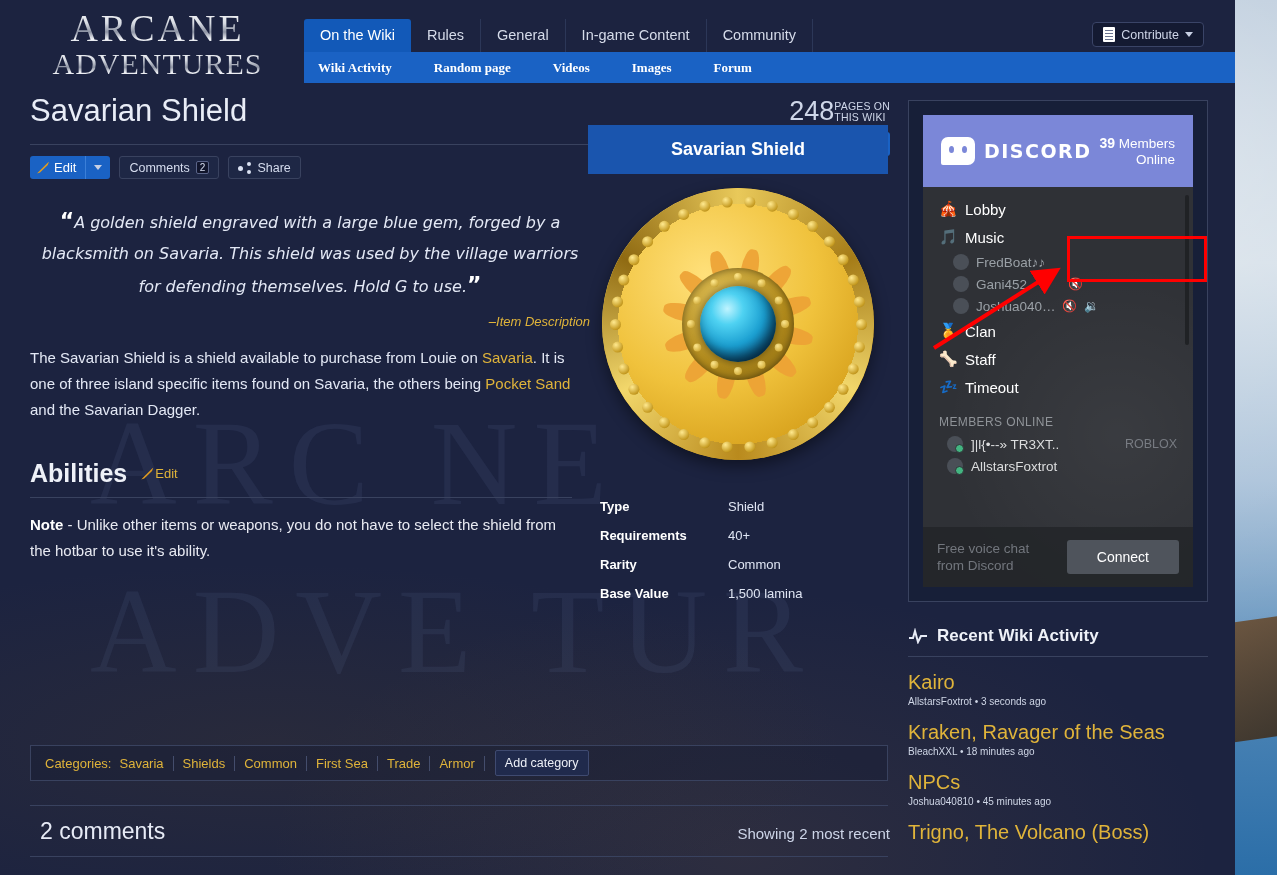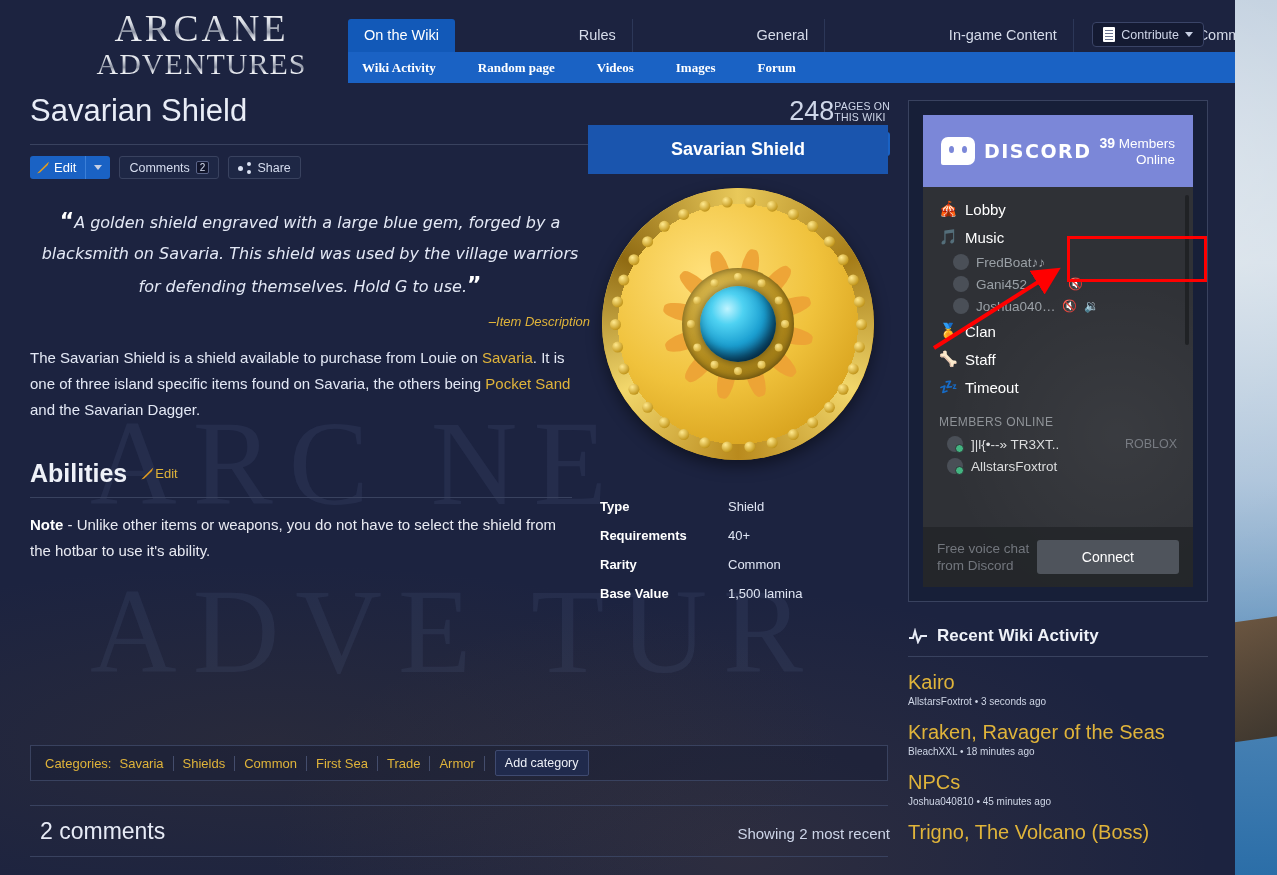--- a/index.html
+++ b/index.html
@@ -31,34 +31,34 @@
     font-family:Liberation Serif, serif; font-size:120px; letter-spacing:16px;
     line-height:1.4; pointer-events:none; z-index:0; white-space:nowrap;
   }
   .bgship{position:absolute;left:0;top:440px;width:1235px;height:435px;
     background:
       radial-gradient(ellipse at 22% 70%, rgba(90,70,40,.20), rgba(0,0,0,0) 42%),
       radial-gradient(ellipse at 60% 95%, rgba(150,110,60,.14), rgba(0,0,0,0) 45%);
     z-index:0;}
 
   
-  header.site-head{ position:relative; height:88px; z-index:3;margin-left:44px; }
+  header.site-head{ position:relative; height:88px; z-index:3; }
   .logo{
     position:absolute; left:30px; top:8px; width:255px; height:70px;
     font-family:"Liberation Serif", serif; text-align:center;
   }
   .logo .l1{ display:block; font-size:38px; letter-spacing:3px; line-height:40px;
     background:linear-gradient(180deg,#ffffff 0%, #d7dbe3 38%, #8d93a3 60%, #f2f4f8 78%, #aeb4c2 100%);
     -webkit-background-clip:text; background-clip:text; color:transparent;}
   .logo .l2{ display:block; font-size:30px; letter-spacing:1px; line-height:32px;
     background:linear-gradient(180deg,#ffffff 0%, #d7dbe3 38%, #8d93a3 60%, #f2f4f8 78%, #aeb4c2 100%);
     -webkit-background-clip:text; background-clip:text; color:transparent;}
 
   .navbar{ position:absolute; left:304px; top:19px; width:940px; height:68px;}
-  .nav-top{ display:flex; height:33px;justify-content:space-between; }
+  .nav-top{ display:flex; height:33px; }
   .nav-top .tab{
     height:33px; line-height:33px; padding:0 16px; font-size:14.5px; color:#d6dcea;
     border-right:1px solid #2c3758; cursor:pointer; white-space:nowrap;
   }
   .nav-top .tab.active{ background:#1259b8; color:#fff; border-right:none; border-radius:3px 3px 0 0;}
   .nav-bot{ background:#1a62c4; height:31px; display:flex; align-items:center; padding-left:14px;}
   .nav-bot .sub{ font-size:13px; font-weight:bold; color:#fff; padding:0 20px 0 0; margin-right:22px; cursor:pointer; white-space:nowrap;font-family:Liberation Serif, serif;}
   .contribute{
     position:absolute; right:31px; top:22px; height:25px; display:flex; align-items:center;
     gap:6px; padding:0 10px; border:1px solid #3a4467; border-radius:4px;
@@ -186,21 +186,21 @@
   .dc-av.on:after{content:"";position:absolute;right:-1px;bottom:-1px;width:7px;height:7px;border-radius:50%;
     background:#43b581;border:1.5px solid #2f3136;}
   .muted-ico{ color:#72767d; font-size:12px;}
   .dc-sec{ color:#8e9297; font-size:12px; letter-spacing:.4px; padding:14px 16px 4px;}
   .dc-mem{ display:flex; align-items:center; gap:8px; padding:3px 16px 3px 24px; color:#dcddde; font-size:13.5px;}
   .dc-game{ margin-left:auto; color:#72767d; font-size:12.5px;}
   .dc-scroll{ position:absolute; right:4px; top:8px; width:4px; height:150px; background:#202225; border-radius:2px;}
   .dc-foot{ position:absolute; left:0; bottom:0; width:100%; height:60px; background:rgba(32,34,37,.72);
     display:flex; align-items:center; justify-content:space-between; padding:0 14px;}
   .dc-foot .ft{ color:#72767d; font-size:13.5px; line-height:17px; width:120px;}
-  .dc-connect{ background:#4f545c; color:#fff; font-size:14px; border-radius:3px; padding:9px 45px; cursor:pointer;}
+  .dc-connect{ background:#4f545c; color:#fff; font-size:14px; border-radius:3px; padding:9px 30px; cursor:pointer;}
   .hl-box{ position:absolute; left:159px; top:136px; width:140px; height:46px; border:3px solid #f00; z-index:6; pointer-events:none;}
   .arrow-svg{ position:absolute; left:20px; top:150px; z-index:6; pointer-events:none;}
 
   
   .rwa{ margin-top:24px; }
   .rwa-head{ display:flex; align-items:center; gap:9px; font-size:17px; font-weight:bold; color:#eef1f8;}
   .rwa-rule{ border-top:1px solid #39425f; margin-top:10px;}
   .rwa-item{ margin-top:14px; }
   .rwa-item .t{ color:#e0b43a; font-size:20px; cursor:pointer;}
   .rwa-item .m{ color:#cfd6e6; font-size:10px; margin-top:2px;}

